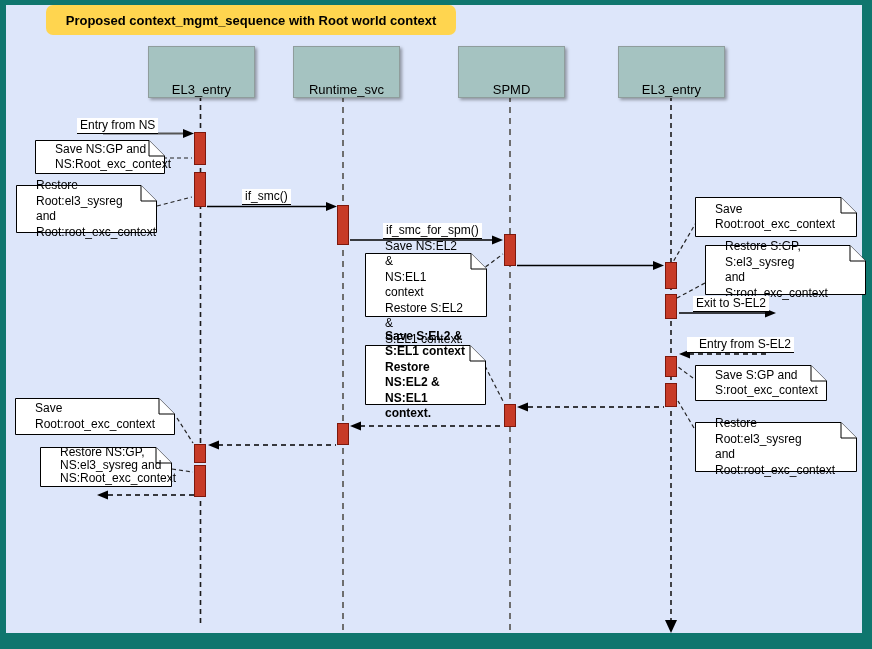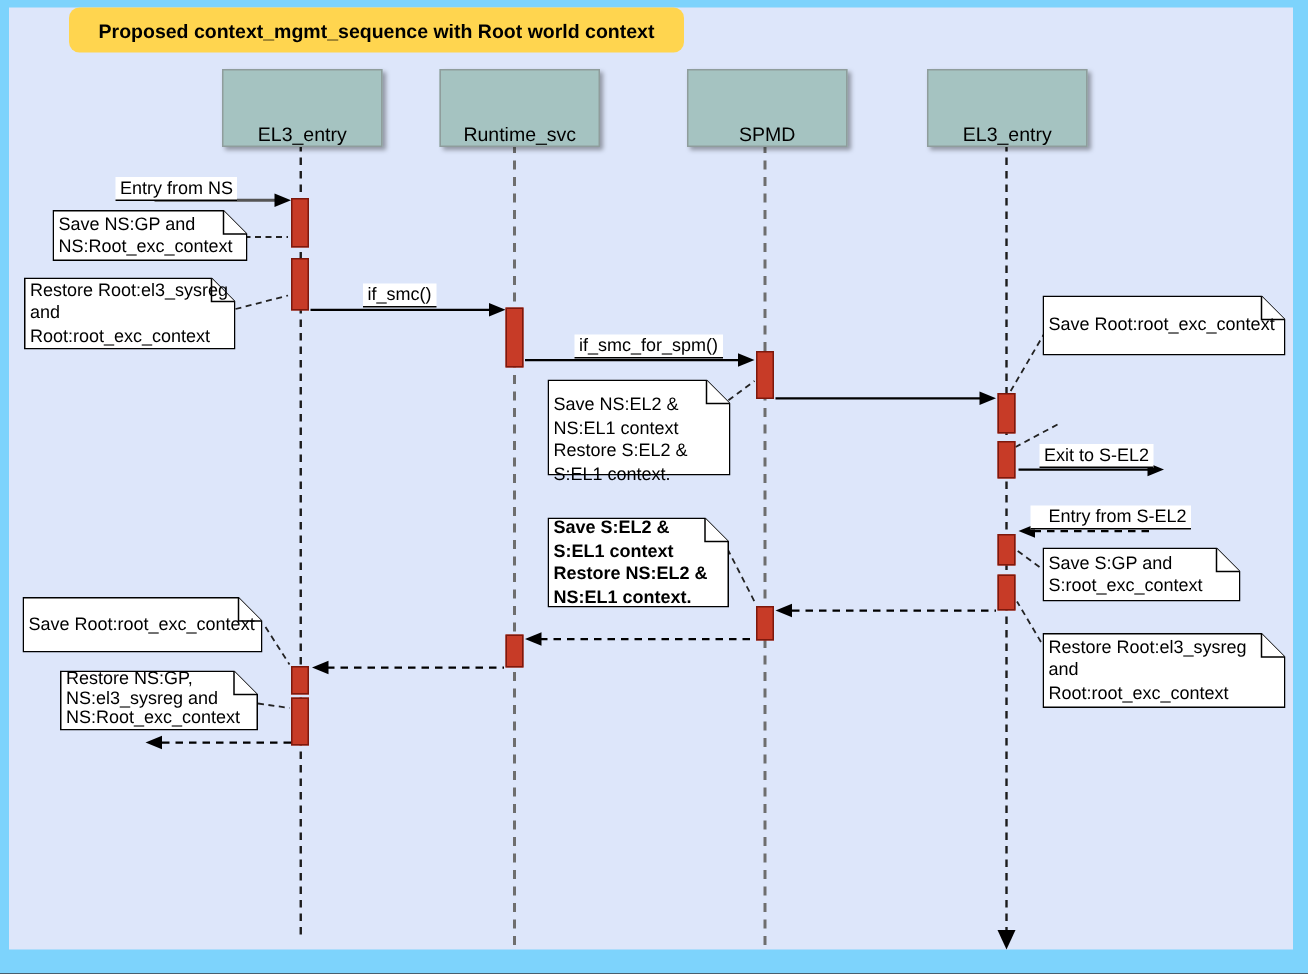--- a/index.html
+++ b/index.html
@@ -1,28 +1,28 @@
 <!DOCTYPE html>
 <html><head>
 <meta charset="utf-8">
 <style>
   html,body{margin:0;padding:0;background:#000;}
-  .stage{position:relative;width:872px;height:649px;background:#7dd3fc;overflow:hidden;
+  .stage{position:relative;width:872px;height:649px;background:#0f766e;overflow:hidden;
          font-family:"Liberation Sans",sans-serif;color:#000;}
   .canvas{position:absolute;left:6px;top:5px;width:856px;height:628px;background:#dde6fa;}
   .overlay{position:absolute;left:0;top:0;width:872px;height:649px;}
   .title{position:absolute;left:46px;top:5px;width:410px;height:30px;background:#ffd54f;
          border-radius:7px;font-size:13px;font-weight:bold;display:flex;align-items:center;
          justify-content:center;}
   .actor{position:absolute;top:46px;width:105px;height:50px;background:#a5c3c1;
          border:1px solid #8f9d9c;box-shadow:2px 2px 3px rgba(0,0,0,0.35);
          display:flex;align-items:flex-end;justify-content:center;font-size:13px;}
   .bar{position:absolute;width:12px;background:#c73b27;border:1px solid #7d180c;box-sizing:border-box;}
   .note{position:absolute;display:flex;align-items:center;font-size:12px;line-height:15.5px;
-        white-space:pre-line;padding:1px 4px;box-sizing:border-box;}
+        white-space:pre-line;padding:1px 20px;box-sizing:border-box;}
   .note > span{position:relative;z-index:2;}
   .note-bg{position:absolute;left:0;top:0;z-index:1;}
   .mlabel{position:absolute;font-size:12px;line-height:14px;background:#fff;
           border-bottom:1px solid #000;padding:0 3px 1px;white-space:nowrap;z-index:5;}
   .tight{line-height:13px;}
 </style>
 </head>
 <body>
 
 <div class="stage">
@@ -121,20 +121,25 @@
         <path d="M0.5,0.5 L106,0.5 L121.5,16 L121.5,63.5 L0.5,63.5 Z" fill="#ffffff" stroke="#000" stroke-width="1"></path>
         <path d="M106,0.5 L106,16 L121.5,16" fill="#ffffff" stroke="#000" stroke-width="1"></path>
       </svg><span>Save NS:EL2 &amp;
 NS:EL1 context
 Restore S:EL2 &amp;
 S:EL1 context.</span></div>
   <div class="note" style="left:695px;top:197px;width:162px;height:40px;"><svg class="note-bg" width="162" height="40" viewBox="0 0 162 40">
         <path d="M0.5,0.5 L146,0.5 L161.5,16 L161.5,39.5 L0.5,39.5 Z" fill="#ffffff" stroke="#000" stroke-width="1"></path>
         <path d="M146,0.5 L146,16 L161.5,16" fill="#ffffff" stroke="#000" stroke-width="1"></path>
       </svg><span>Save Root:root_exc_context</span></div>
+  <div class="note" style="left:705px;top:245px;width:161px;height:50px;"><svg class="note-bg" width="161" height="50" viewBox="0 0 161 50">
+        <path d="M0.5,0.5 L145,0.5 L160.5,16 L160.5,49.5 L0.5,49.5 Z" fill="#ffffff" stroke="#000" stroke-width="1"></path>
+        <path d="M145,0.5 L145,16 L160.5,16" fill="#ffffff" stroke="#000" stroke-width="1"></path>
+      </svg><span>Restore S:GP, S:el3_sysreg
+and S:root_exc_context</span></div>
   <div class="note" style="left:695px;top:365px;width:132px;height:36px;"><svg class="note-bg" width="132" height="36" viewBox="0 0 132 36">
         <path d="M0.5,0.5 L116,0.5 L131.5,16 L131.5,35.5 L0.5,35.5 Z" fill="#ffffff" stroke="#000" stroke-width="1"></path>
         <path d="M116,0.5 L116,16 L131.5,16" fill="#ffffff" stroke="#000" stroke-width="1"></path>
       </svg><span>Save S:GP and
 S:root_exc_context</span></div>
   <div class="note" style="left:695px;top:422px;width:162px;height:50px;"><svg class="note-bg" width="162" height="50" viewBox="0 0 162 50">
         <path d="M0.5,0.5 L146,0.5 L161.5,16 L161.5,49.5 L0.5,49.5 Z" fill="#ffffff" stroke="#000" stroke-width="1"></path>
         <path d="M146,0.5 L146,16 L161.5,16" fill="#ffffff" stroke="#000" stroke-width="1"></path>
       </svg><span>Restore Root:el3_sysreg
 and

